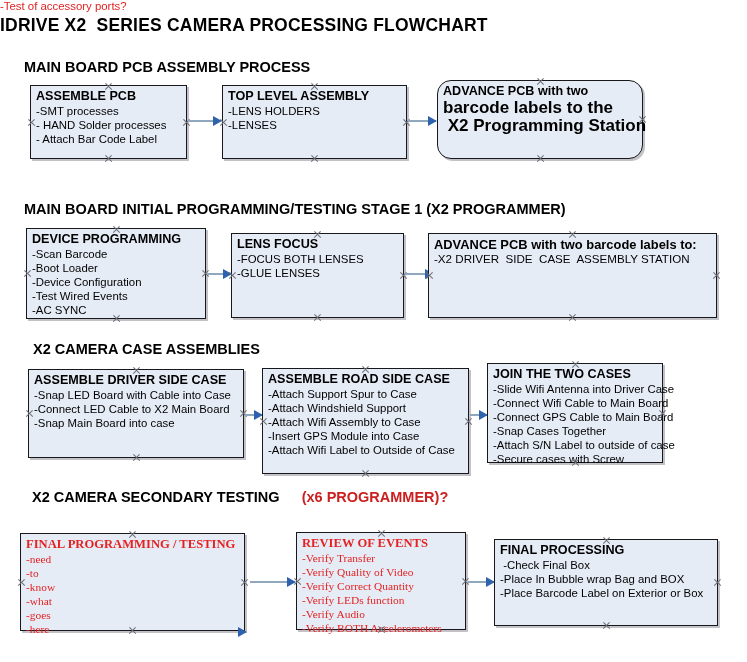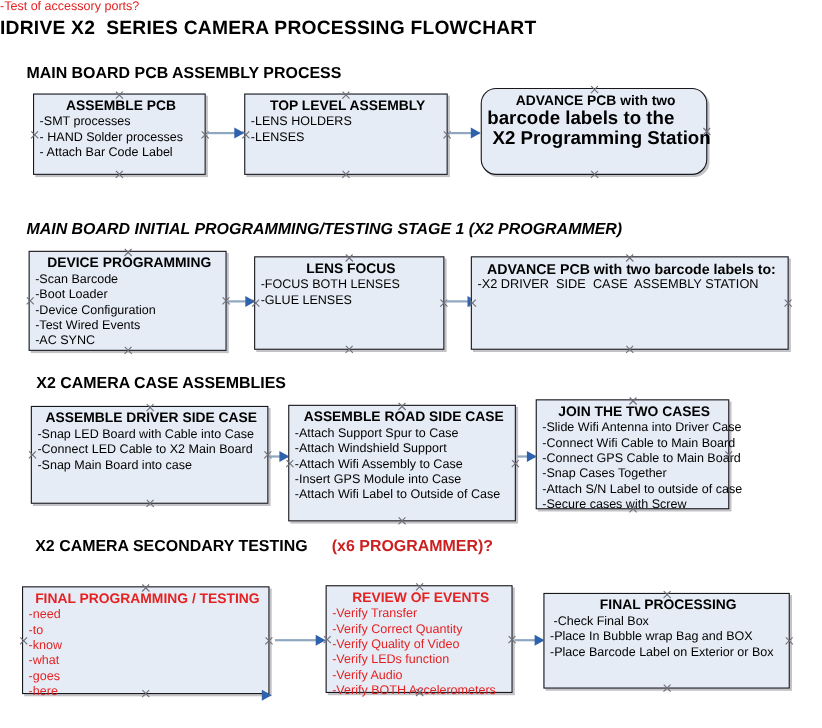--- a/index.html
+++ b/index.html
@@ -61,35 +61,35 @@
     left: 5px;
     top: 3px;
     right: 2px;
   }
   .node .title {
     font-size: 12.6px;
     font-weight: bold;
     line-height: 15px;
     white-space: pre;
     margin-bottom: 0px;
-    text-align: center;
   }
   .node .line {
     font-size: 11.4px;
     line-height: 14px;
     white-space: pre;
   }
   .node.bold-lines .line {
     font-weight: bold;
     font-size: 17px;
     line-height: 17.5px;
   }
   .node.red .title,
   .node.red .line {
     color: #e42222;
+    font-family: Liberation Serif, serif;
   }
 
   
   .node.lg .title { font-size: 12.9px; }
   .node.lg .line  { font-size: 11.6px; }
 
   
   .conn {
     position: absolute;
     height: 2px;
@@ -168,21 +168,21 @@
     <div class="body">
       <div class="title">ADVANCE PCB with two</div>
       <div class="line">barcode labels to the</div>
       <div class="line"> X2 Programming Station</div>
     </div>
     <span class="handle" style="left:50%; top:0;"></span>
     <span class="handle" style="left:50%; top:100%;"></span>
     <span class="handle" style="left:100%; top:50%;"></span>
   </div>
 
-  <div class="section-header" style="left:24px; top:201px;font-style:italic;">MAIN BOARD INITIAL PROGRAMMING/TESTING STAGE 1 (X2 PROGRAMMER)</div>
+  <div class="section-header" style="left:24px; top:201px;">MAIN BOARD INITIAL PROGRAMMING/TESTING STAGE 1 (X2 PROGRAMMER)</div>
 
   <div class="node" style="left:26px; top:228px; width:180px; height:91px;">
     <div class="body">
       <div class="title">DEVICE PROGRAMMING</div>
       <div class="line">-Scan Barcode</div>
       <div class="line">-Boot Loader</div>
       <div class="line">-Device Configuration</div>
       <div class="line">-Test Wired Events</div>
       <div class="line">-AC SYNC</div>
     </div>
@@ -285,22 +285,22 @@
     <span class="handle" style="left:0;    top:50%;"></span>
     <span class="handle" style="left:100%; top:50%;"></span>
   </div>
 
   <div class="conn" style="left:246px; top:631px; width:0px;"></div>
 
   <div class="node red" style="left:296px; top:532px; width:170px; height:98px;">
     <div class="body">
       <div class="title">REVIEW OF EVENTS</div>
       <div class="line">-Verify Transfer</div>
+      <div class="line">-Verify Quality of Video</div>
       <div class="line">-Verify Correct Quantity</div>
-      <div class="line">-Verify Quality of Video</div>
       <div class="line">-Verify LEDs function</div>
       <div class="line">-Verify Audio</div>
       <div class="line">-Verify BOTH Accelerometers</div>
     </div>
     <span class="handle" style="left:50%; top:0;"></span>
     <span class="handle" style="left:50%; top:100%;"></span>
     <span class="handle" style="left:0;    top:50%;"></span>
     <span class="handle" style="left:100%; top:50%;"></span>
   </div>
 

